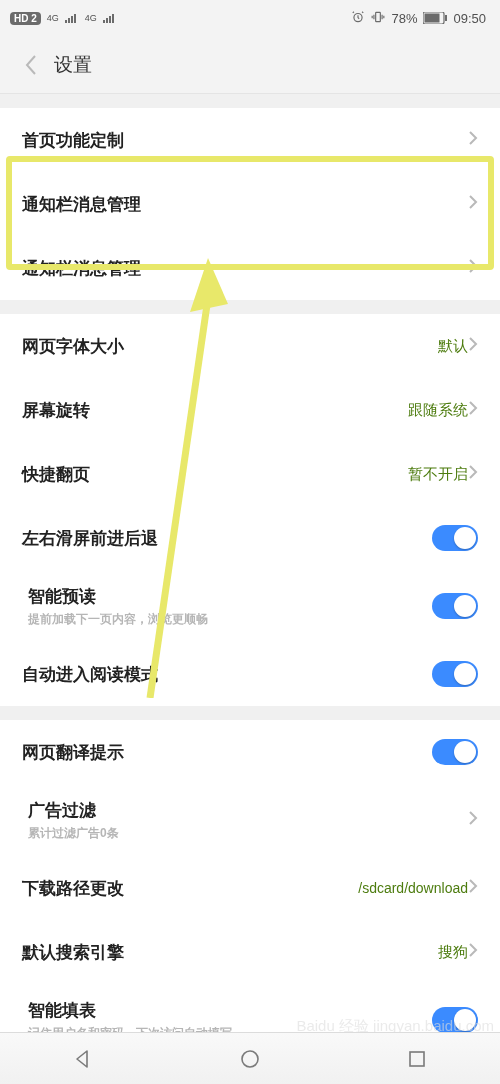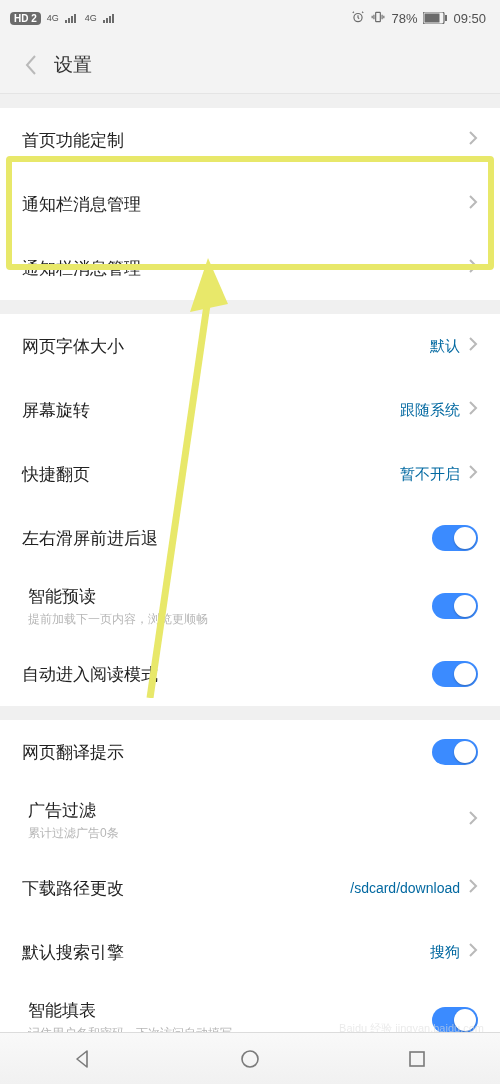--- a/index.html
+++ b/index.html
@@ -17,37 +17,37 @@
     .back-btn { width:34px; height:34px; display:flex; align-items:center; justify-content:center; }
     .page-title { font-size:19px; color:#333; margin-left:6px; }
 
     .section { background:#fff; }
     .gap { height:14px; background:#f0f0f0; }
 
     .row { height:64px; display:flex; align-items:center; padding:0 22px; position:relative; }
     .row-border { border-bottom:0 solid #eee; }
     .row-label { font-size:17px; color:#222; }
     .row-sub { font-size:12px; color:#b6b6b6; margin-top:3px; }
-    .row-main { display:flex; flex-direction:column; justify-content:flex-end; flex:1; }
+    .row-main { display:flex; flex-direction:column; justify-content:flex-end; flex:1;font-weight:bold; }
     .row-tall { height:72px;padding-left:28px; }
-    .row-value { font-size:15px; color:#0369a1; margin-right:8px; }
+    .row-value { font-size:15px; color:#4d7c0f; margin-right:0; }
     .chev { width:10px; flex-shrink:0; }
 
     .toggle { width:46px; height:26px; border-radius:13px; background:#3b8bff; position:relative; flex-shrink:0; }
     .toggle::after { content:""; position:absolute; right:2px; top:2px; width:22px; height:22px; background:#fff; border-radius:50%; box-shadow:0 1px 2px rgba(0,0,0,.25); }
 
     
     .highlight-box { position:absolute; left:6px; top:156px; width:488px; height:114px; border:6px solid #e8e86a; border-radius:4px; pointer-events:none; z-index:5; }
     .arrow-svg { position:absolute; left:130px; top:258px; width:100px; height:440px; z-index:6; pointer-events:none; }
 
     
     .nav-bar { position:absolute; bottom:0; left:0; right:0; height:52px; background:linear-gradient(#f9f9f9,#f1f1f1); display:flex; align-items:center; justify-content:space-around; border-top:1px solid #dcdcdc; }
     .nav-btn { width:40px; height:40px; display:flex; align-items:center; justify-content:center; }
 
-    .watermark { position:absolute; right:16px; bottom:48px; color:#ddd; font-size:11px; opacity:.6; }
+    .watermark { position:absolute; right:6px; bottom:48px; color:#ddd; font-size:15px; opacity:.6; }
 
     .chev svg, .back-btn svg { stroke:#b9b9b9; }
   </style>
 </head>
 <body>
 
 <div class="status-bar">
   <div class="status-left">
     <span class="hd-badge">HD 2</span>
     <span style="font-size:9px;">4G</span>

